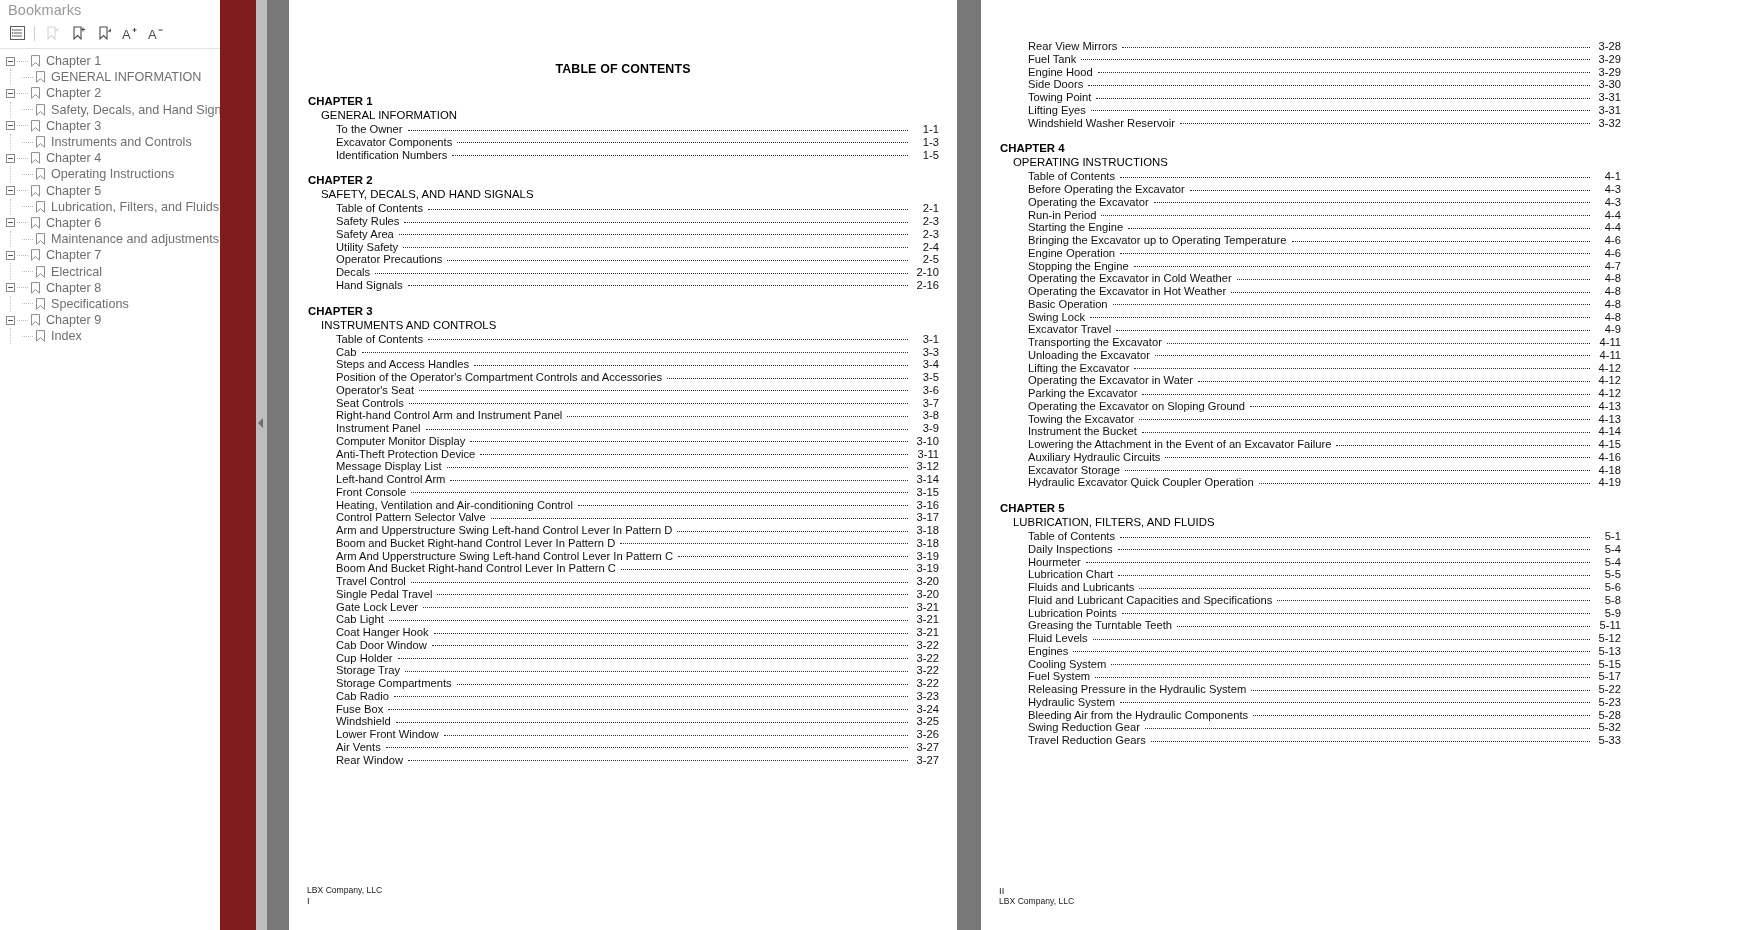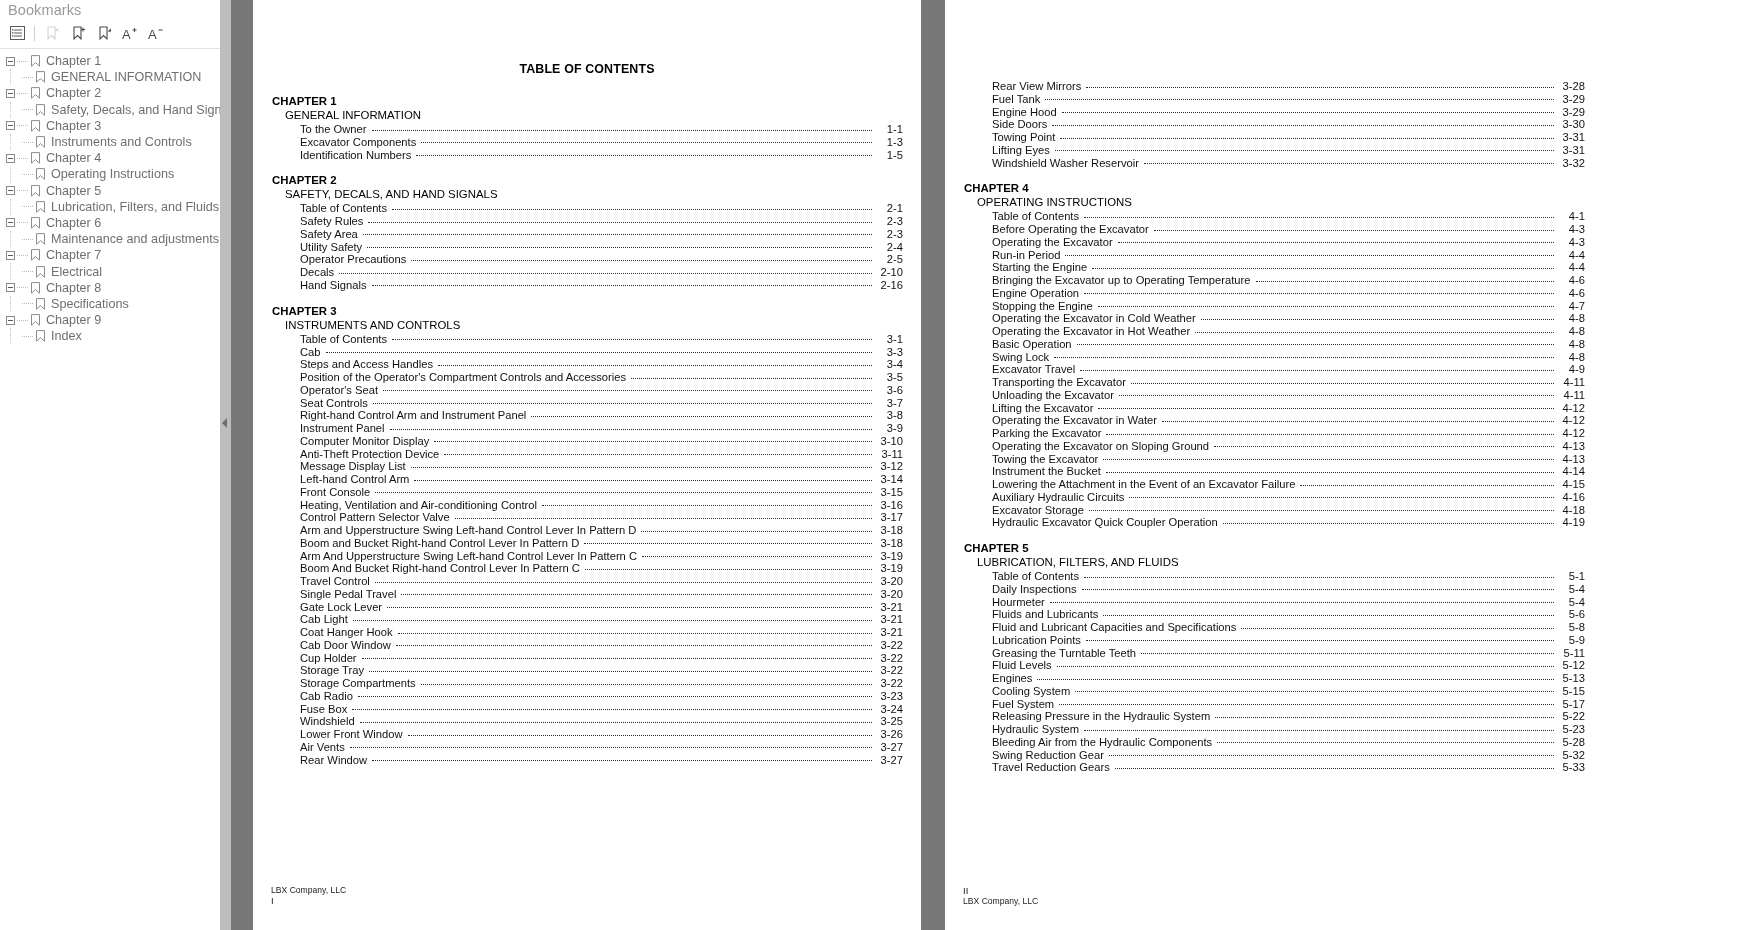--- a/index.html
+++ b/index.html
@@ -8,20 +8,21 @@
     width: 1741px; height: 930px;
     background: #ffffff;
     font-family: "Liberation Sans", sans-serif;
     overflow: hidden;
   }
   #app {
     position: relative;
     width: 1741px; height: 930px;
     background: #7f1d1d;
     display: flex;
+    gap: 36px;
   }
 
   
   .sidebar {
     width: 220px;
     height: 930px;
     background: #ffffff;
     position: relative;
     flex: 0 0 220px;
   }
@@ -169,21 +170,21 @@
   .toc-title {
     text-align: center;
     font-weight: bold;
     font-size: 12.4px;
     color: #000;
     margin-top: 58px;
     letter-spacing: 0.15px;
   }
 
   .toc-body { margin-top: 19px; }
-  .toc-body.right { margin-top: 76px; }
+  .toc-body.right { margin-top: 36px; }
 
   .chap-head {
     font-weight: bold;
     font-size: 11.4px;
     color: #000;
     margin-top: 13px;
     margin-left: 1px;
     line-height: 13.1px;
   }
   .chap-head.first { margin-top: 0; }
@@ -897,20 +898,25 @@
             <span class="etext">Daily Inspections</span>
             <span class="leader"></span>
             <span class="epage">5-4</span>
           </div>
           <div class="entry">
             <span class="etext">Hourmeter</span>
             <span class="leader"></span>
             <span class="epage">5-4</span>
           </div>
           <div class="entry">
+            <span class="etext">Lubrication Chart</span>
+            <span class="leader"></span>
+            <span class="epage">5-5</span>
+          </div>
+          <div class="entry">
             <span class="etext">Fluids and Lubricants</span>
             <span class="leader"></span>
             <span class="epage">5-6</span>
           </div>
           <div class="entry">
             <span class="etext">Fluid and Lubricant Capacities and Specifications</span>
             <span class="leader"></span>
             <span class="epage">5-8</span>
           </div>
           <div class="entry">

